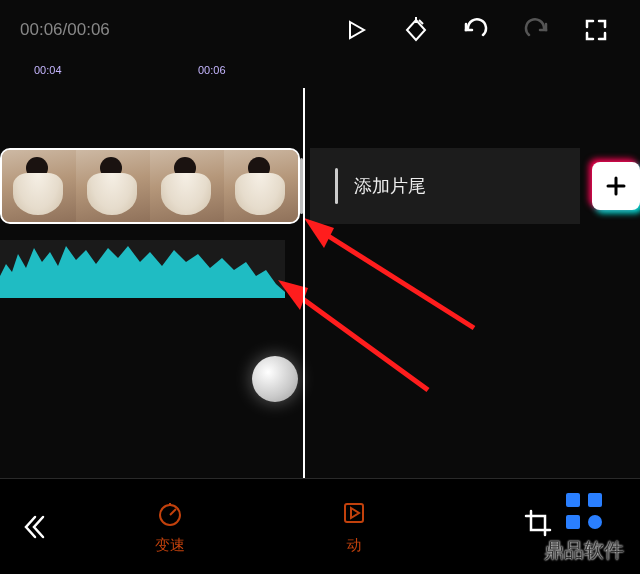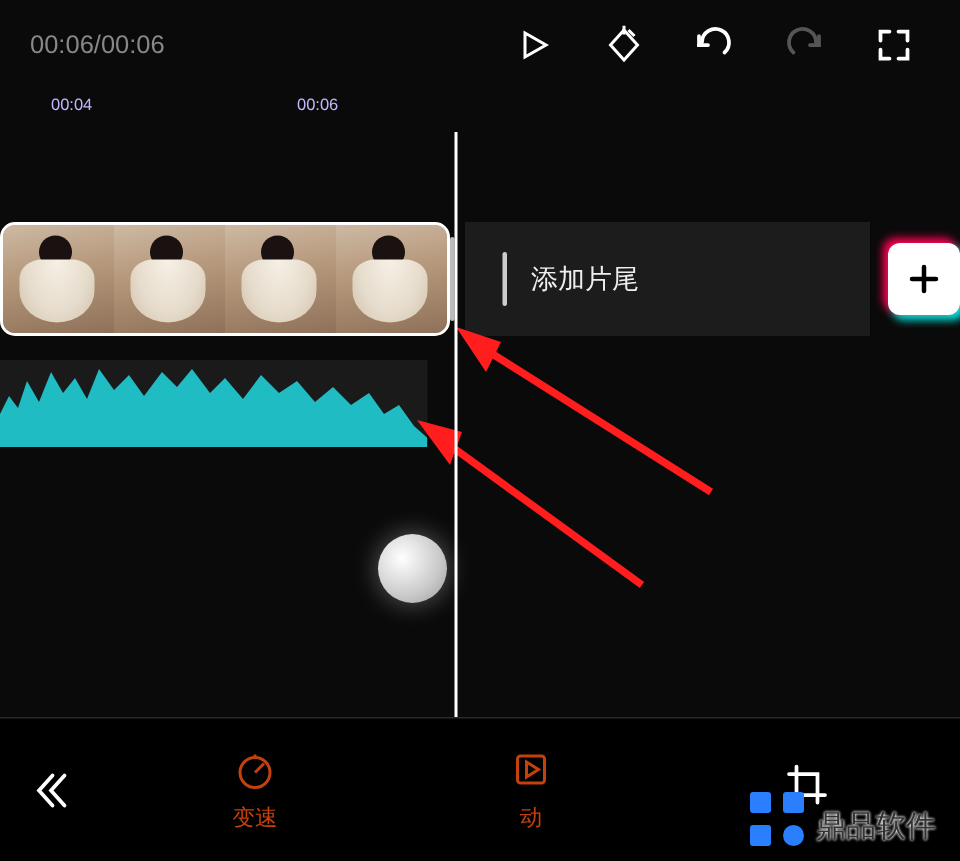--- a/index.html
+++ b/index.html
@@ -25,21 +25,21 @@
   .audio-track { position: absolute; top: 152px; left: 0; width: 285px; height: 58px; background: #1a1a1a; overflow: hidden; }
   .waveform { width: 100%; height: 100%; }
   .record-btn { position: absolute; top: 268px; left: 252px; width: 46px; height: 46px; border-radius: 50%; background: radial-gradient(circle at 35% 35%, #fff, #c9c9c9 60%, #9a9a9a 100%); box-shadow: 0 0 18px rgba(255,255,255,0.35); cursor: pointer; }
   .arrow { position: absolute; pointer-events: none; z-index: 15; }
   .bottom-toolbar { position: absolute; bottom: 0; left: 0; right: 0; height: 96px; border-top: 1px solid #2a2a2a; display: flex; align-items: center; background:#000;}
   .back-btn { width: 68px; height: 96px; display: flex; align-items: center; justify-content: center; color: #fff; cursor: pointer; }
   .tool-items { flex: 1; display: flex; align-items: center; justify-content: space-around; padding: 0 10px; }
   .tool-item { display: flex; flex-direction: column; align-items: center; gap: 8px; color: #fff; cursor: pointer; min-width:80px;}
   .tool-item.dim { color: #c2410c; }
   .tool-label { font-size: 15px; }
-  .watermark { position: absolute; bottom: 10px; right: 16px; display: flex; align-items: flex-end; gap: 8px; z-index: 50; }
+  .watermark { position: absolute; bottom: 10px; right: 16px; display: flex; align-items: center; gap: 8px; z-index: 50; flex-direction: column; }
   .watermark-logo { width: 36px; height: 36px; position: relative; }
   .watermark-logo .sq { position: absolute; width: 14px; height: 14px; background: #2a7fff; border-radius: 2px; }
   .watermark-text { color: #333; font-size: 20px; font-weight: 500; text-shadow: 0 0 2px #fff, 0 0 2px #fff; }
 </style>
 </head>
 <body>
 
 <div class="topbar">
   <div class="time-display">
     <span>00:06</span><span>/</span><span>00:06</span>

